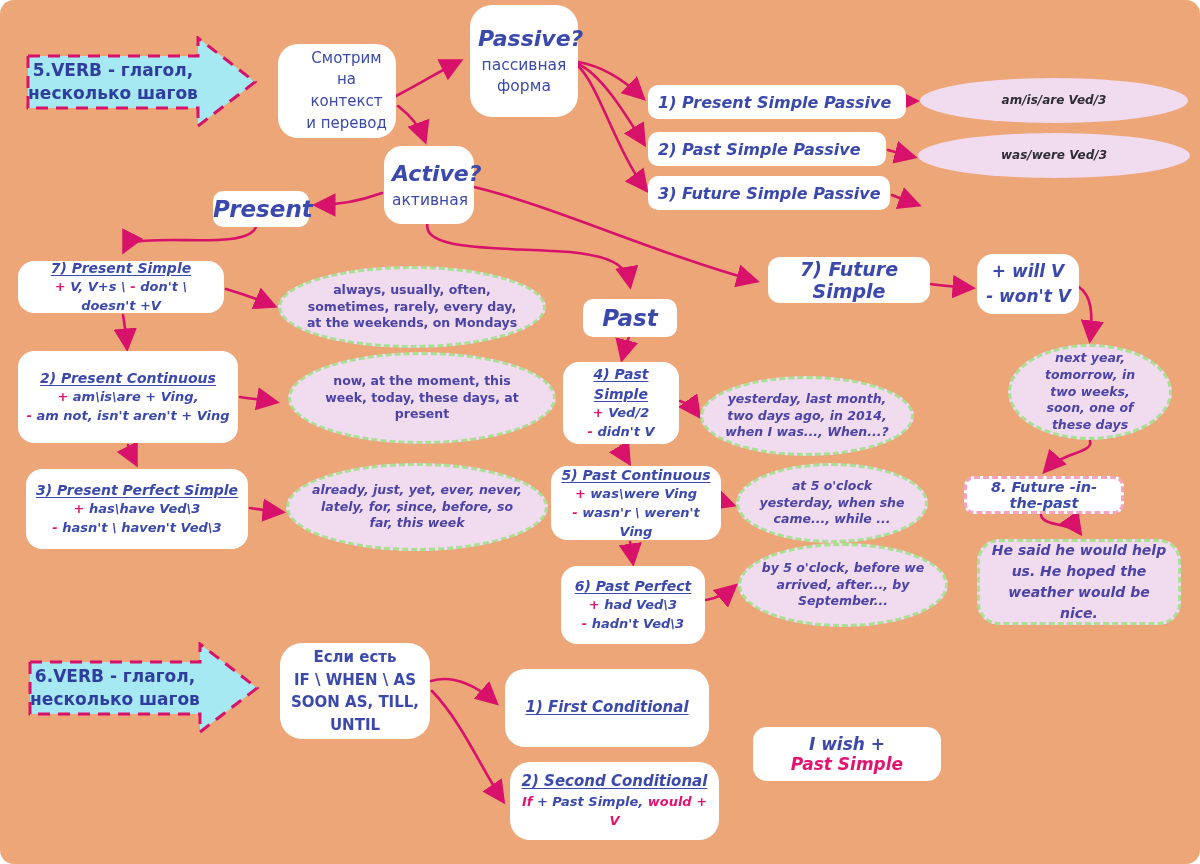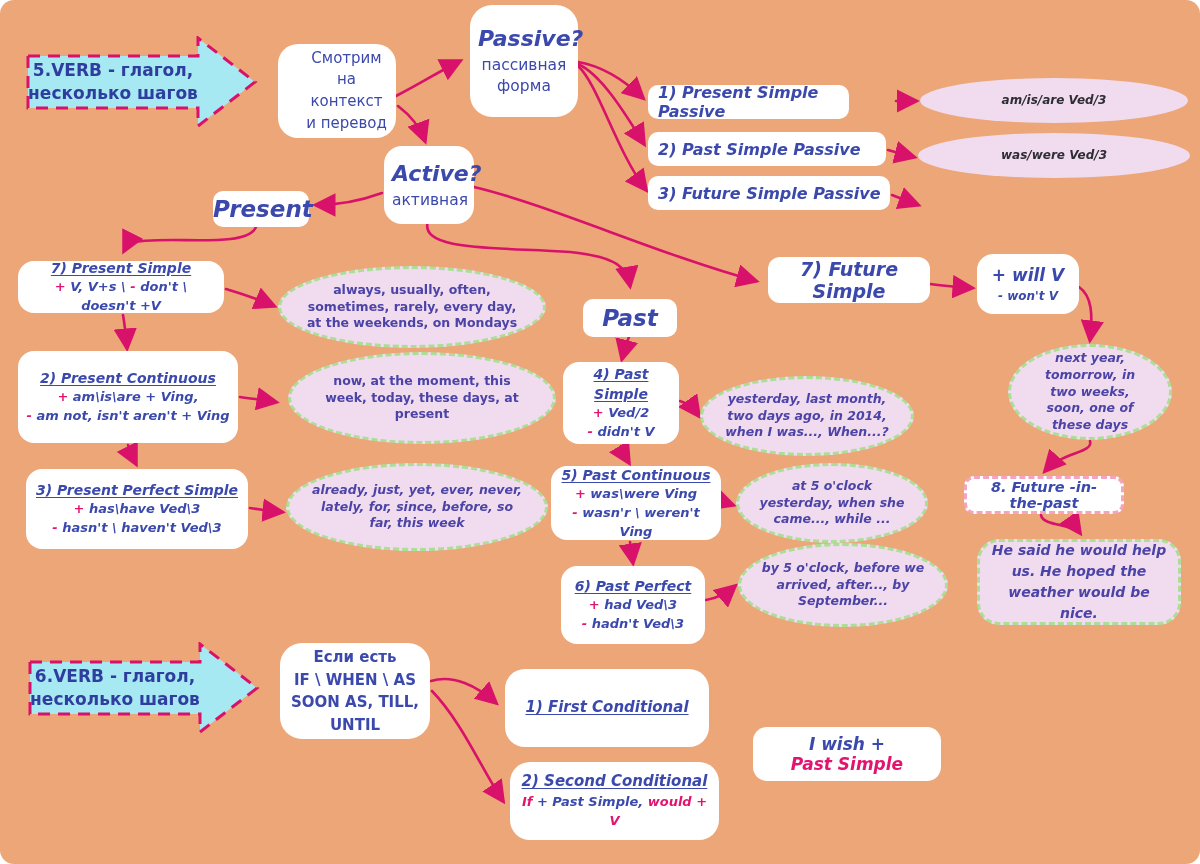--- a/index.html
+++ b/index.html
@@ -101,21 +101,21 @@
   </div>
 
   <div class="box" style="left:384px;top:146px;width:90px;height:78px;border-radius:18px;">
     <div class="q-title">Active?</div>
     <div class="q-sub">активная</div>
   </div>
 
   <div class="box label-box" style="left:213px;top:191px;width:96px;height:36px;border-radius:10px;">Present</div>
   <div class="box label-box" style="left:583px;top:299px;width:94px;height:38px;border-radius:10px;">Past</div>
 
-  <div class="box prow" style="left:648px;top:85px;width:201px;height:34px;border-radius:10px;">1) Present Simple Passive</div>
+  <div class="box prow" style="left:648px;top:85px;width:258px;height:34px;border-radius:10px;">1) Present Simple Passive</div>
   <div class="ell noborder" style="left:920px;top:78px;width:268px;height:45px;">am/is/are Ved/3</div>
 
   <div class="box prow" style="left:648px;top:132px;width:238px;height:34px;border-radius:10px;">2) Past Simple Passive</div>
   <div class="ell noborder" style="left:918px;top:133px;width:272px;height:45px;">was/were Ved/3</div>
 
   <div class="box prow" style="left:648px;top:176px;width:242px;height:34px;border-radius:10px;">3) Future Simple Passive</div>
 
   <div class="box" style="left:18px;top:261px;width:206px;height:52px;">
     <div class="t-title">7) Present Simple</div>
     <div class="t-line"><span class="c-pink">+ </span><span>V, V+s \ </span><span class="c-pink">- </span><span>don't \ doesn't +V</span></div>
@@ -153,21 +153,21 @@
   <div class="box" style="left:561px;top:566px;width:144px;height:78px;">
     <div class="t-title">6) Past Perfect</div>
     <div class="t-line"><span class="c-pink">+ </span><span>had Ved\3</span></div>
     <div class="t-line"><span class="c-pink">- </span><span>hadn't Ved\3</span></div>
   </div>
   <div class="ell it" style="left:738px;top:543px;width:210px;height:84px;">by 5 o'clock, before we arrived, after..., by September...</div>
 
   <div class="box" style="left:768px;top:257px;width:162px;height:46px;border-radius:12px;font-size:19px;font-weight:bold;font-style:italic;">7) Future Simple</div>
   <div class="box" style="left:977px;top:254px;width:102px;height:60px;border-radius:16px;">
     <div class="t-line" style="font-size:17px;"><span>+ will V</span></div>
-    <div class="t-line" style="font-size:12px;"><span>- won't V</span></div>
+    <div class="t-line" style="font-size:17px;text-align:right;"><span>- won't V</span></div>
   </div>
   <div class="ell it" style="left:1008px;top:344px;width:164px;height:96px;">next year, tomorrow, in two weeks, soon, one of these days</div>
 
   <div class="box dashed-pink" style="left:964px;top:476px;width:160px;height:38px;font-size:14.5px;font-weight:bold;font-style:italic;">8. Future -in-the-past</div>
   <div class="box hesaid" style="left:977px;top:539px;width:204px;height:86px;">He said he would help us. He hoped the weather would be nice.</div>
 
   <div class="abs" style="left:28px;top:642px;width:232px;height:92px;z-index:2;">
     <svg width="232" height="92">
       <polygon points="2,20 172,20 172,2 229,46 172,90 172,72 2,72" fill="#A6E9F2" stroke="#D8116B" stroke-width="3" stroke-dasharray="12 8"></polygon>
     </svg>

